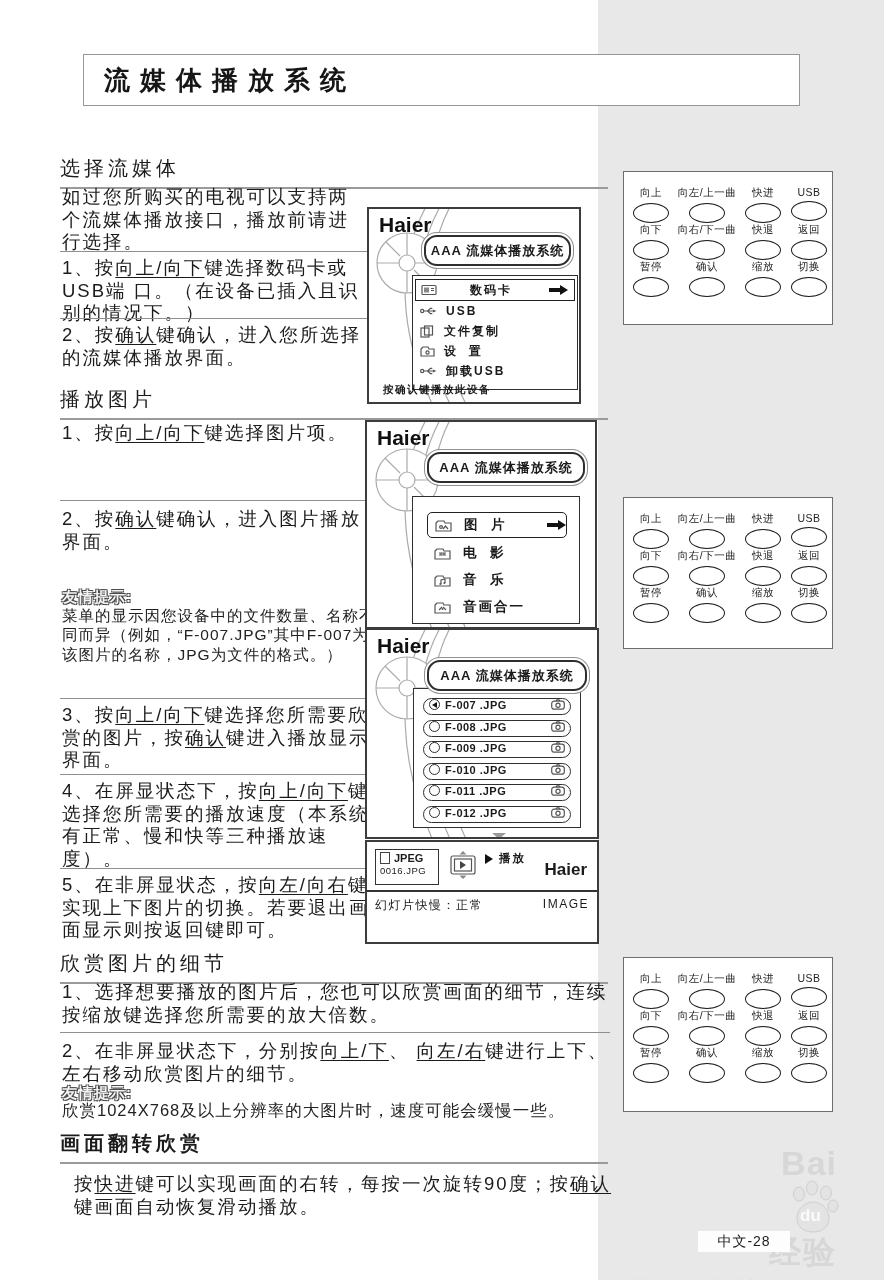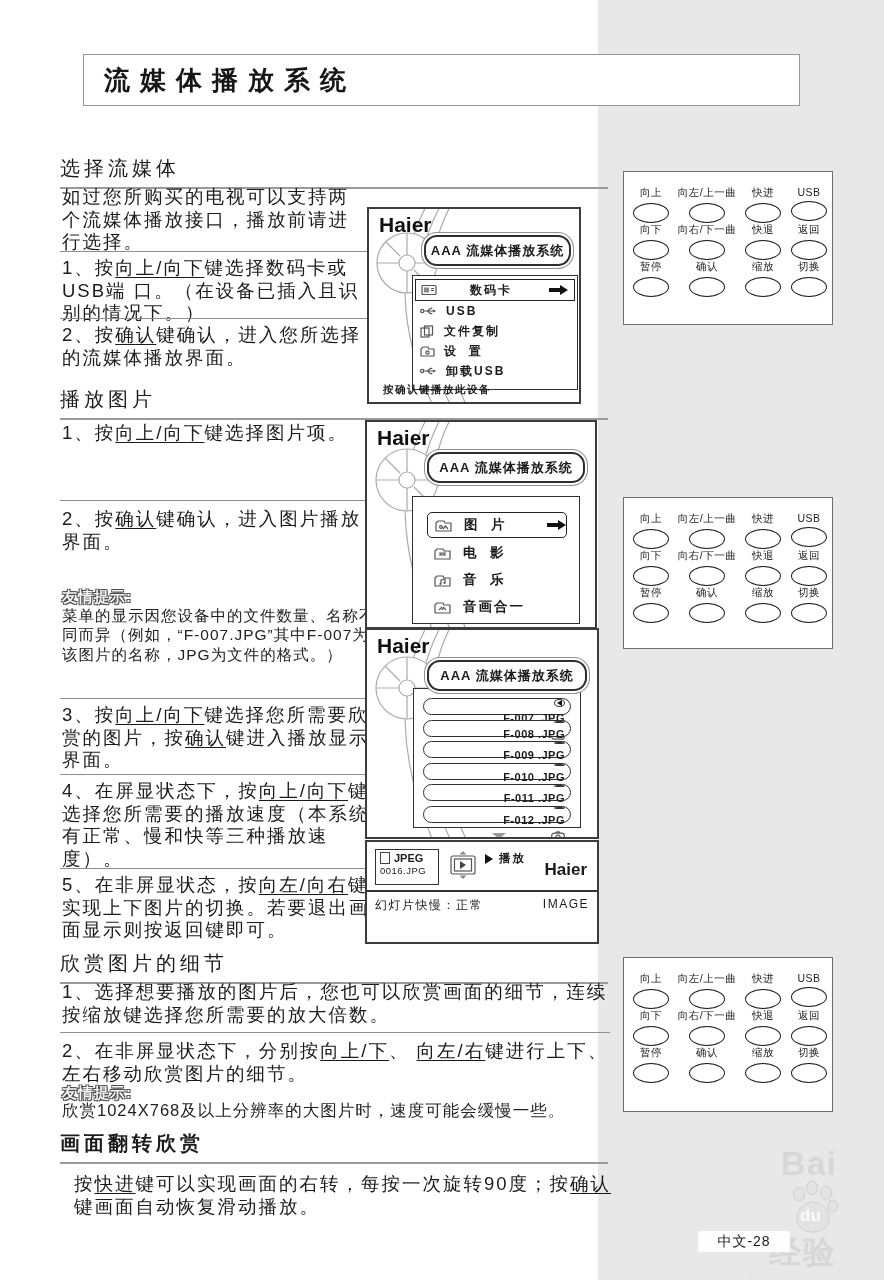--- a/index.html
+++ b/index.html
@@ -32,22 +32,22 @@
   .m2row .ml{font-size:13.5px;font-weight:bold;letter-spacing:2px;margin-left:12px;white-space:pre;}
   .m2row.sel{border:1.5px solid #222;border-radius:5px;}
   .tarrow{position:relative;width:12px;height:4px;background:#111;margin-left:auto;margin-right:8px;}
   .tarrow::after{content:"";position:absolute;right:-7px;top:-3.5px;border-left:8px solid #111;
                  border-top:5.5px solid transparent;border-bottom:5.5px solid transparent;}
   .tv-foot{position:absolute;font-size:10.5px;font-weight:600;letter-spacing:1.5px;z-index:3;}
   
   .plist{position:absolute;left:46px;top:58px;width:168px;height:140px;border:1.5px solid #2f2f2f;
          background:#fff;z-index:2;display:flex;flex-direction:column;align-items:center;
          padding-top:9px;gap:4.5px;box-sizing:border-box;}
-  .pill{display:flex;align-items:flex-end;width:148px;height:17px;border:1.6px solid #2f2f2f;
-        border-radius:9px;background:#fff;padding:0 5px;box-sizing:border-box;gap:5px;flex-direction:column;}
+  .pill{display:flex;align-items:flex-start;width:148px;height:17px;border:1.6px solid #2f2f2f;
+        border-radius:9px;background:#fff;padding:0 5px;box-sizing:border-box;gap:5px;}
   .pcir{width:11px;height:11px;border:1.3px solid #2f2f2f;border-radius:50%;box-sizing:border-box;
         display:flex;align-items:center;justify-content:center;}
   .pill.selected .pcir::after{content:"";width:0;height:0;border-right:5px solid #111;
         border-top:3.5px solid transparent;border-bottom:3.5px solid transparent;margin-right:1px;}
   .pname{font-size:11px;font-weight:bold;letter-spacing:0.5px;white-space:nowrap;}
   .pcam{margin-left:auto;display:flex;}
   .dtri{width:0;height:0;border-top:6px solid #9a9a9a;border-left:7px solid transparent;
         border-right:7px solid transparent;margin-top:3px;}
   
   .pb-filebox{position:absolute;left:8px;top:7px;width:64px;height:36px;border:1.5px solid #333;

